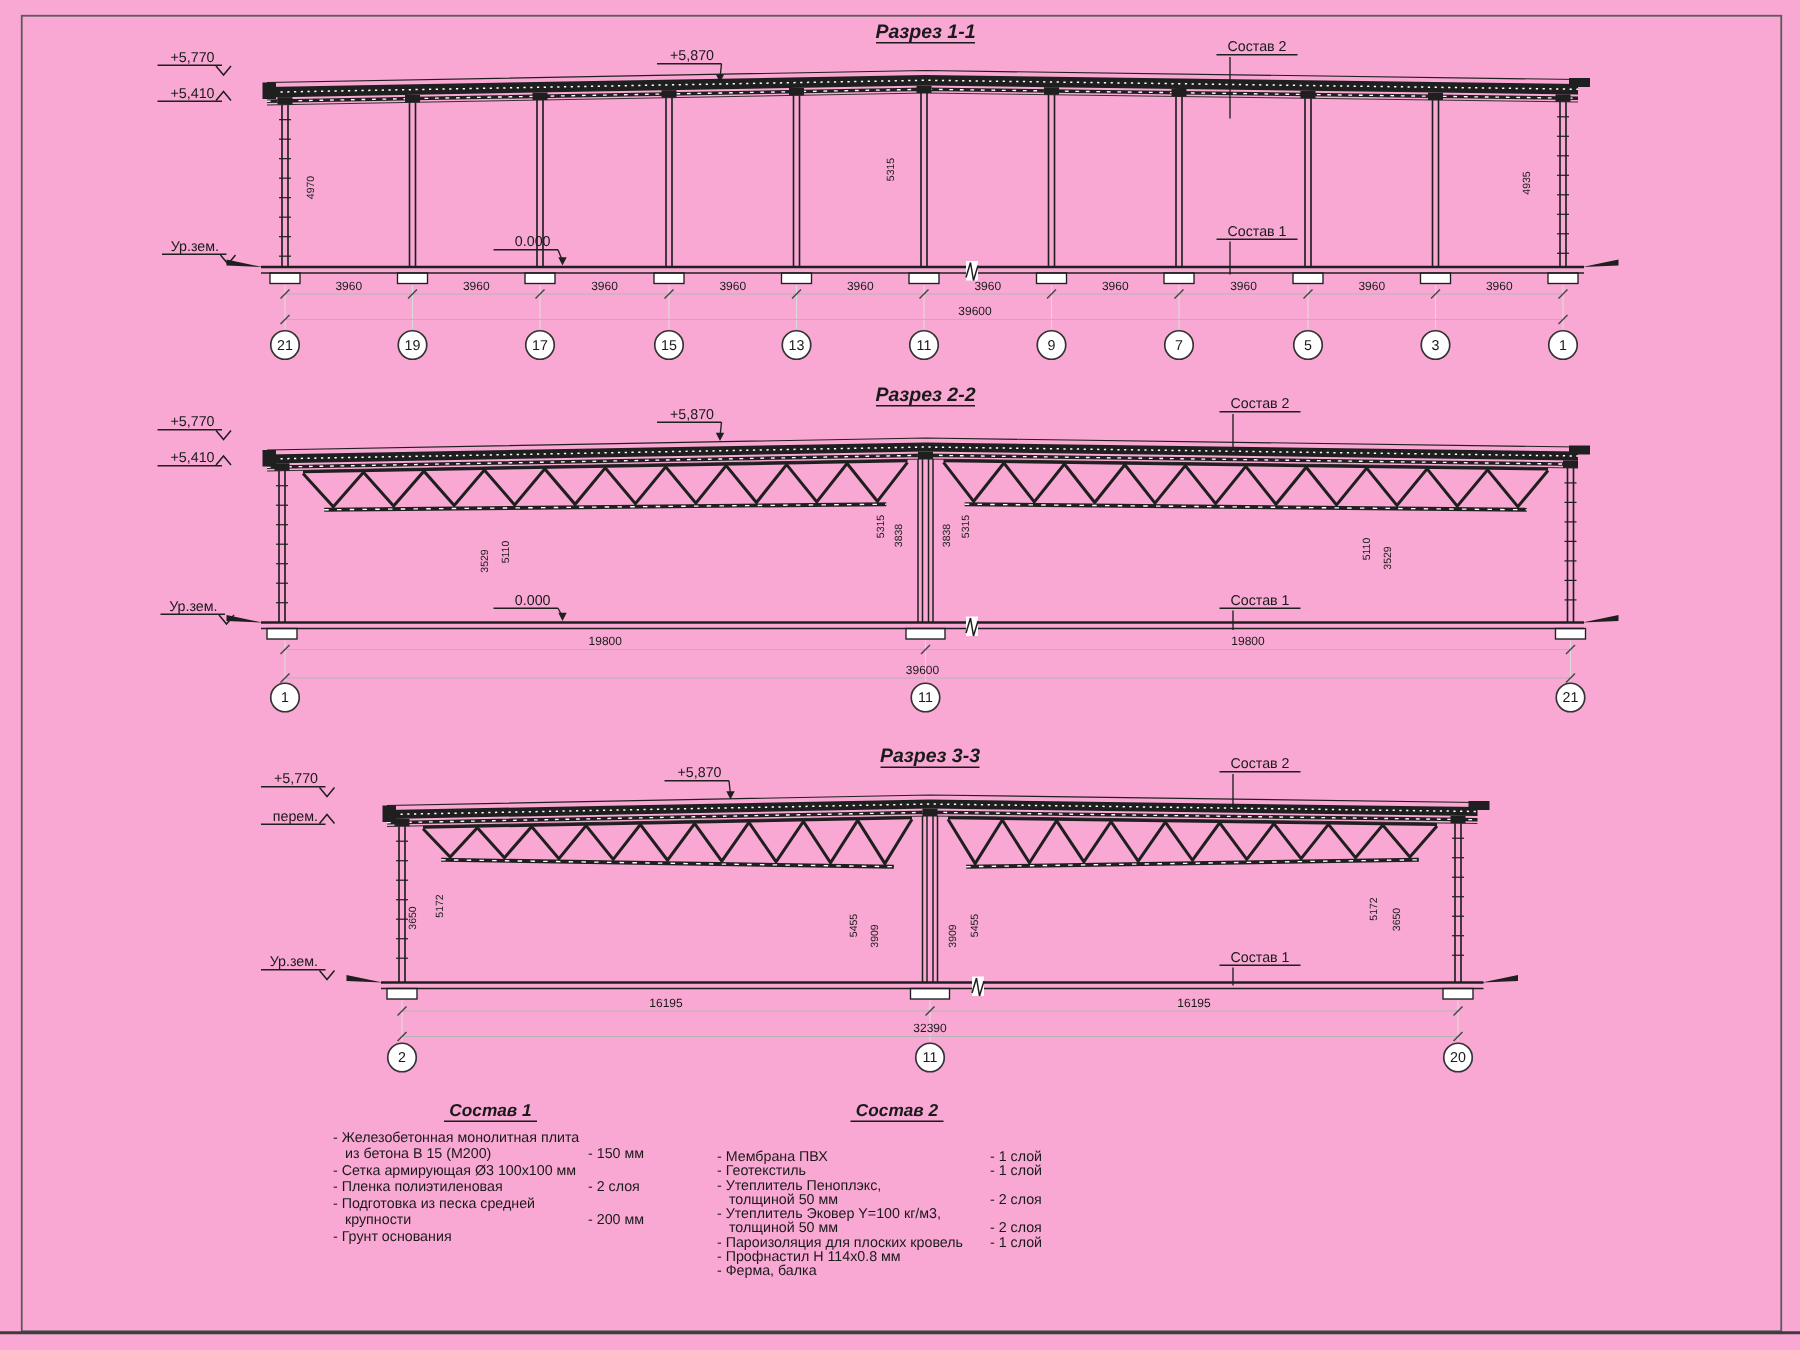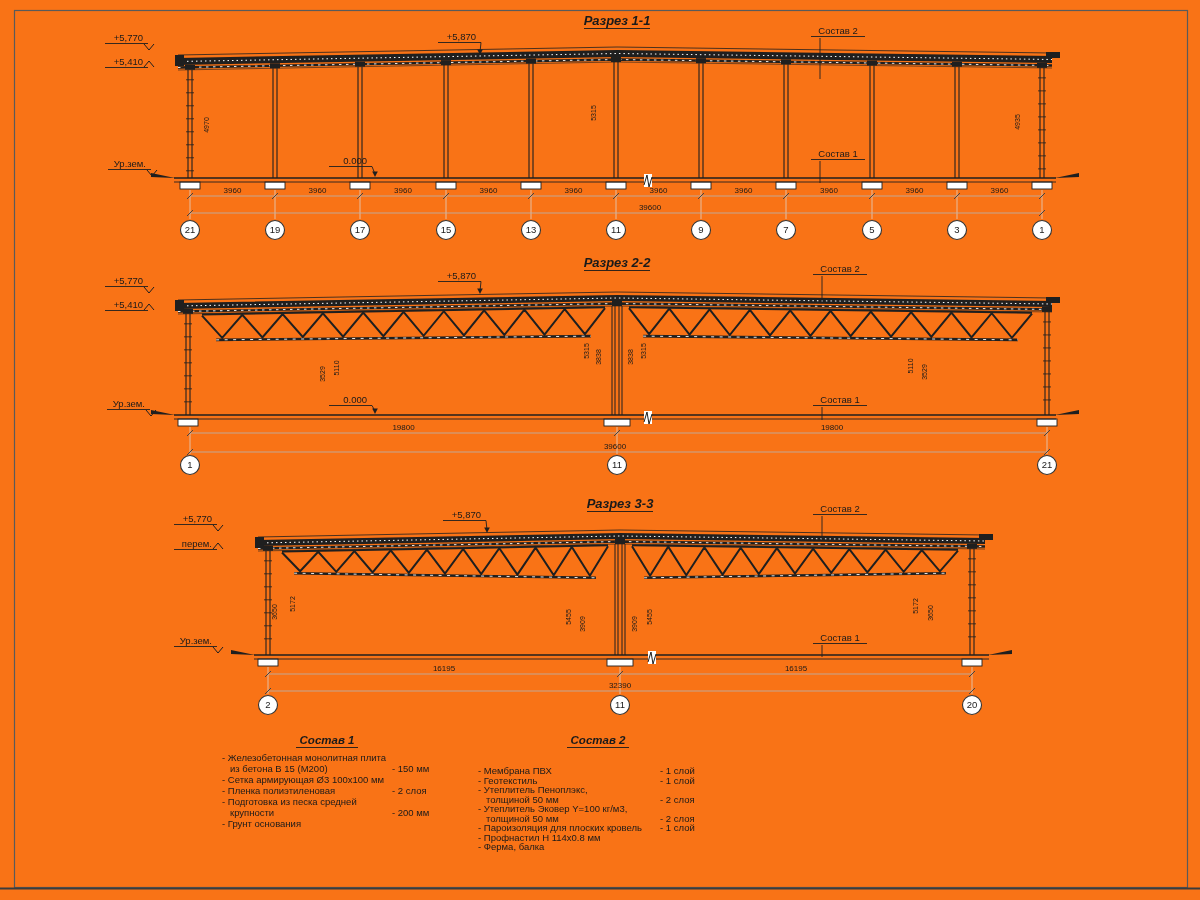--- a/index.html
+++ b/index.html
@@ -1,16 +1,16 @@
 <!DOCTYPE html>
 <html><head>
 <meta charset="utf-8">
 <style>
   html,body{margin:0;padding:0;background:#fff;}
-  .sheet{position:relative;width:1200px;height:900px;background:#f97316;overflow:hidden;
+  .sheet{position:relative;width:1200px;height:900px;background:#f9a8d4;overflow:hidden;
          font-family:"Liberation Sans",sans-serif;}
   svg{position:absolute;left:0;top:0;}
   svg text{font-family:"Liberation Sans",sans-serif;fill:#1a1a1a;}
   .section-title{font-size:13px;font-style:italic;font-weight:600;}
   .legend-h{font-size:11.5px;font-style:italic;font-weight:600;}
 </style>
 </head>
 <body>
 
 <div class="sheet">

